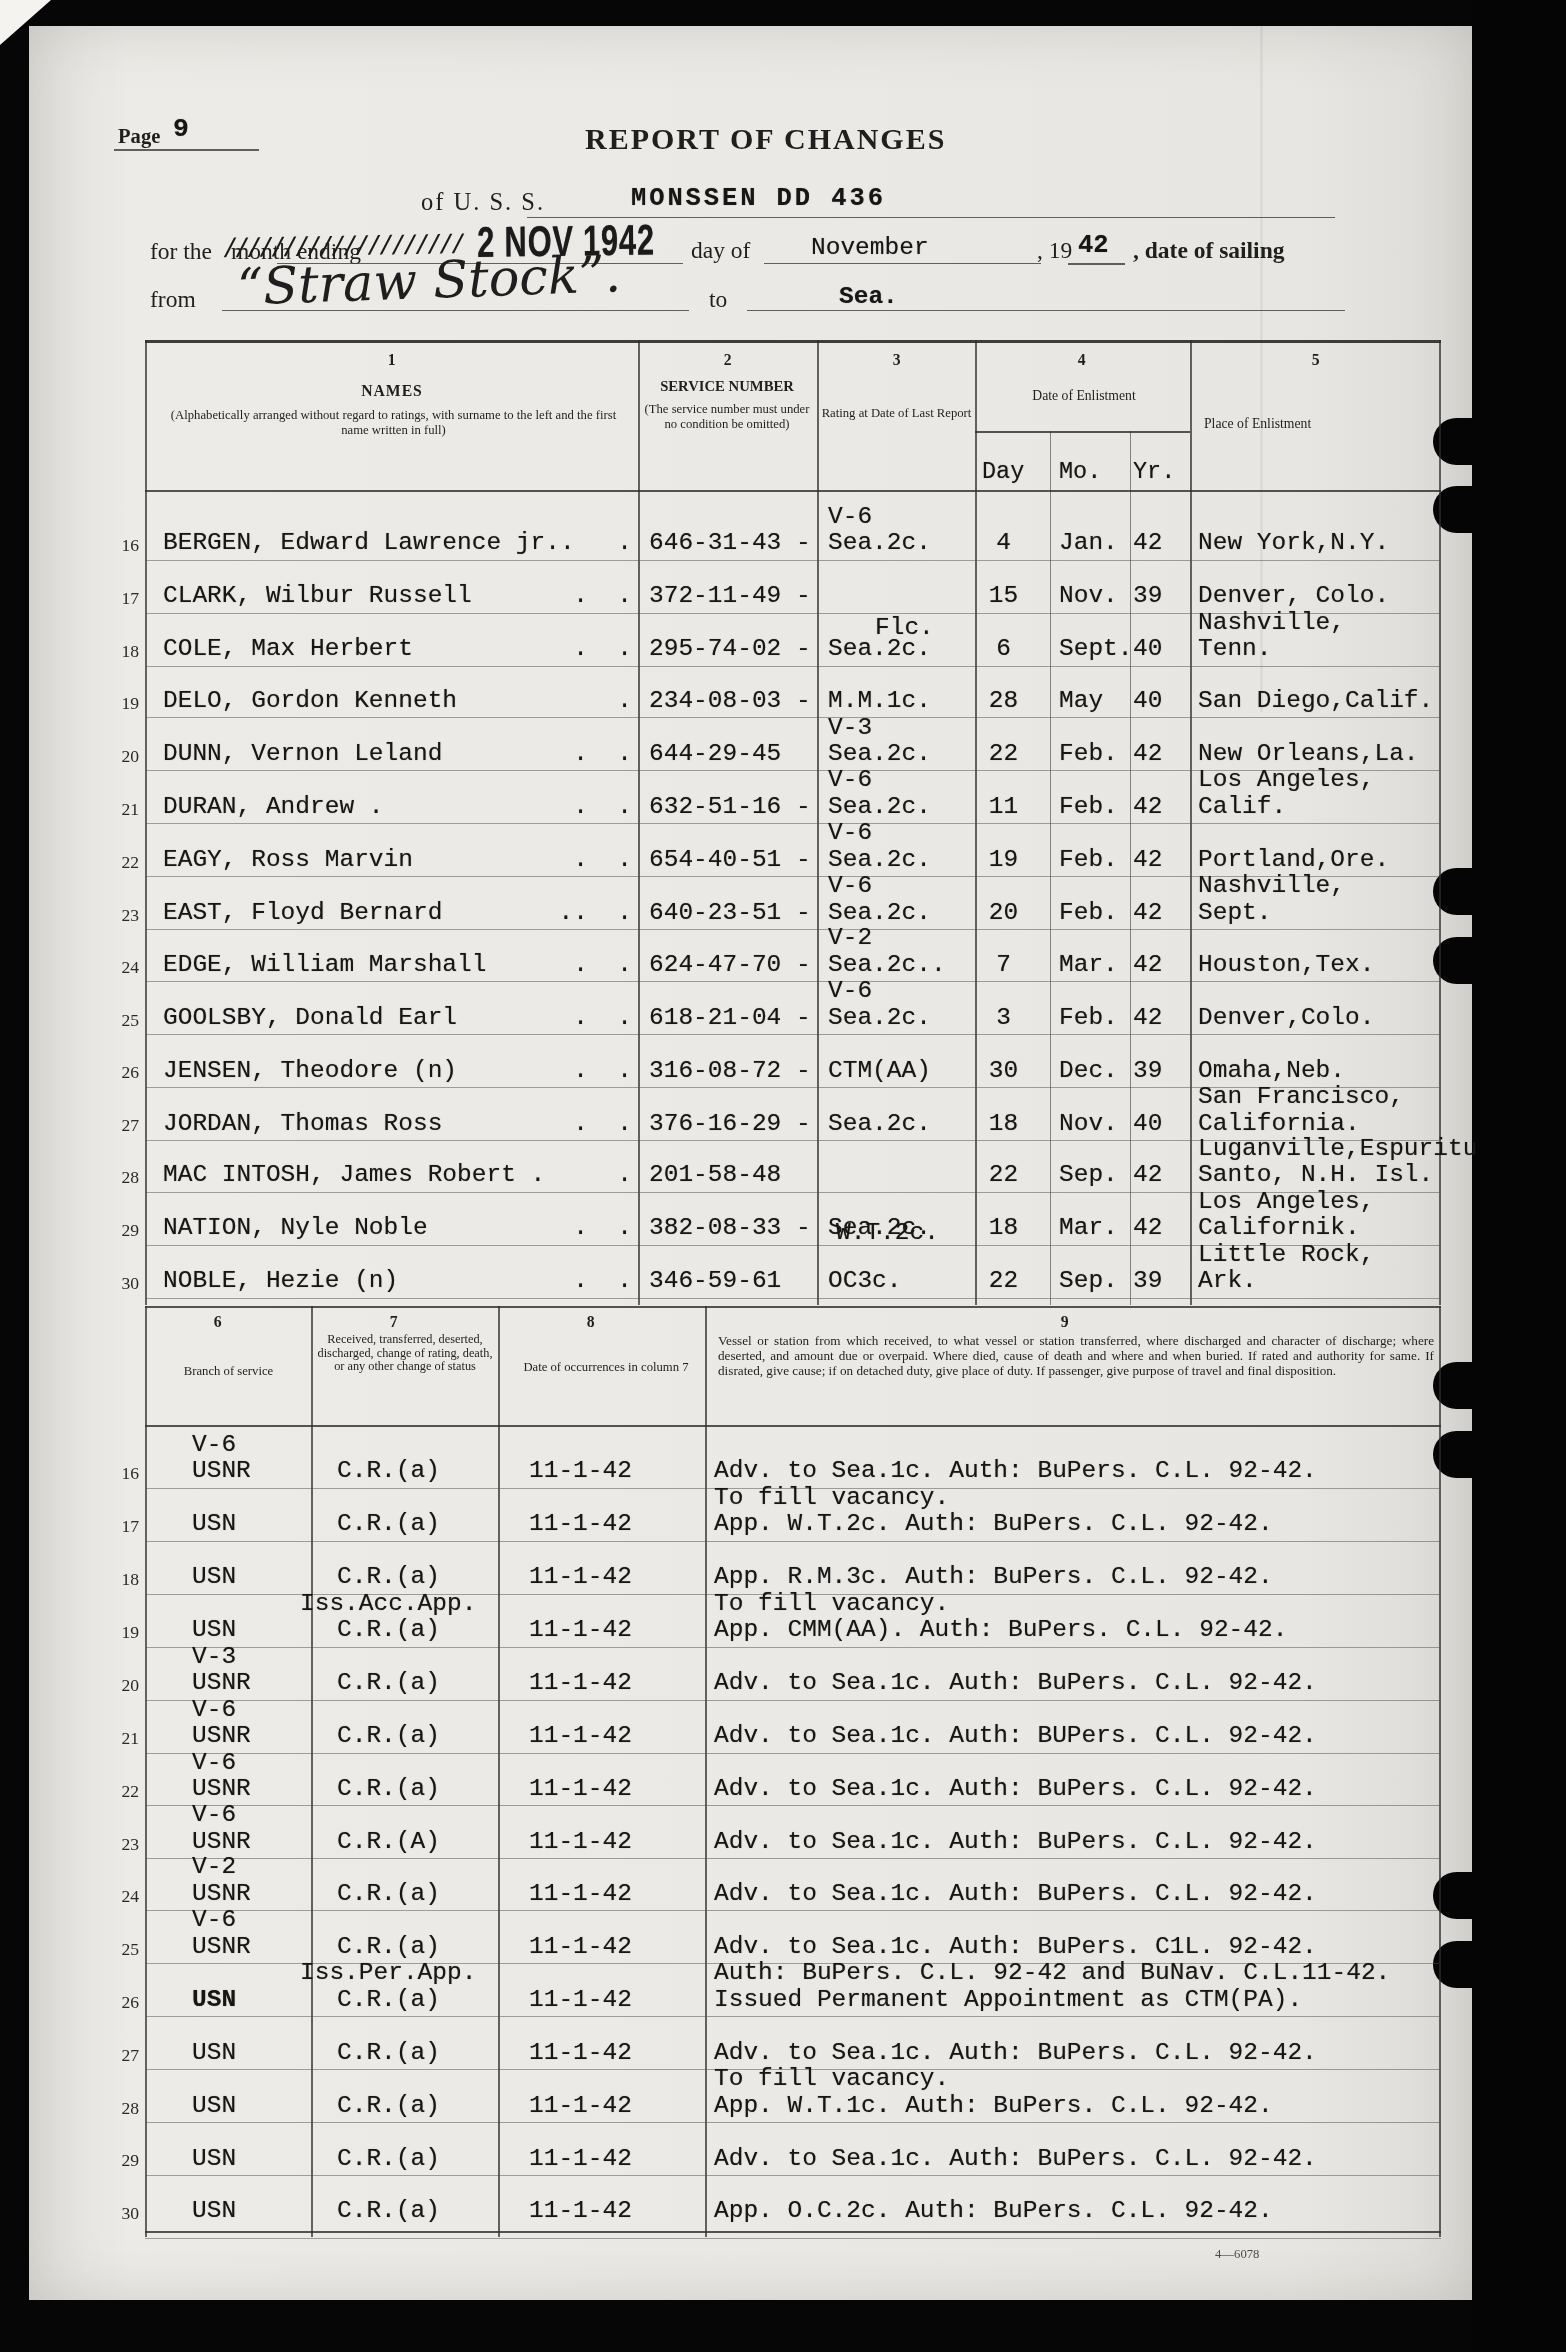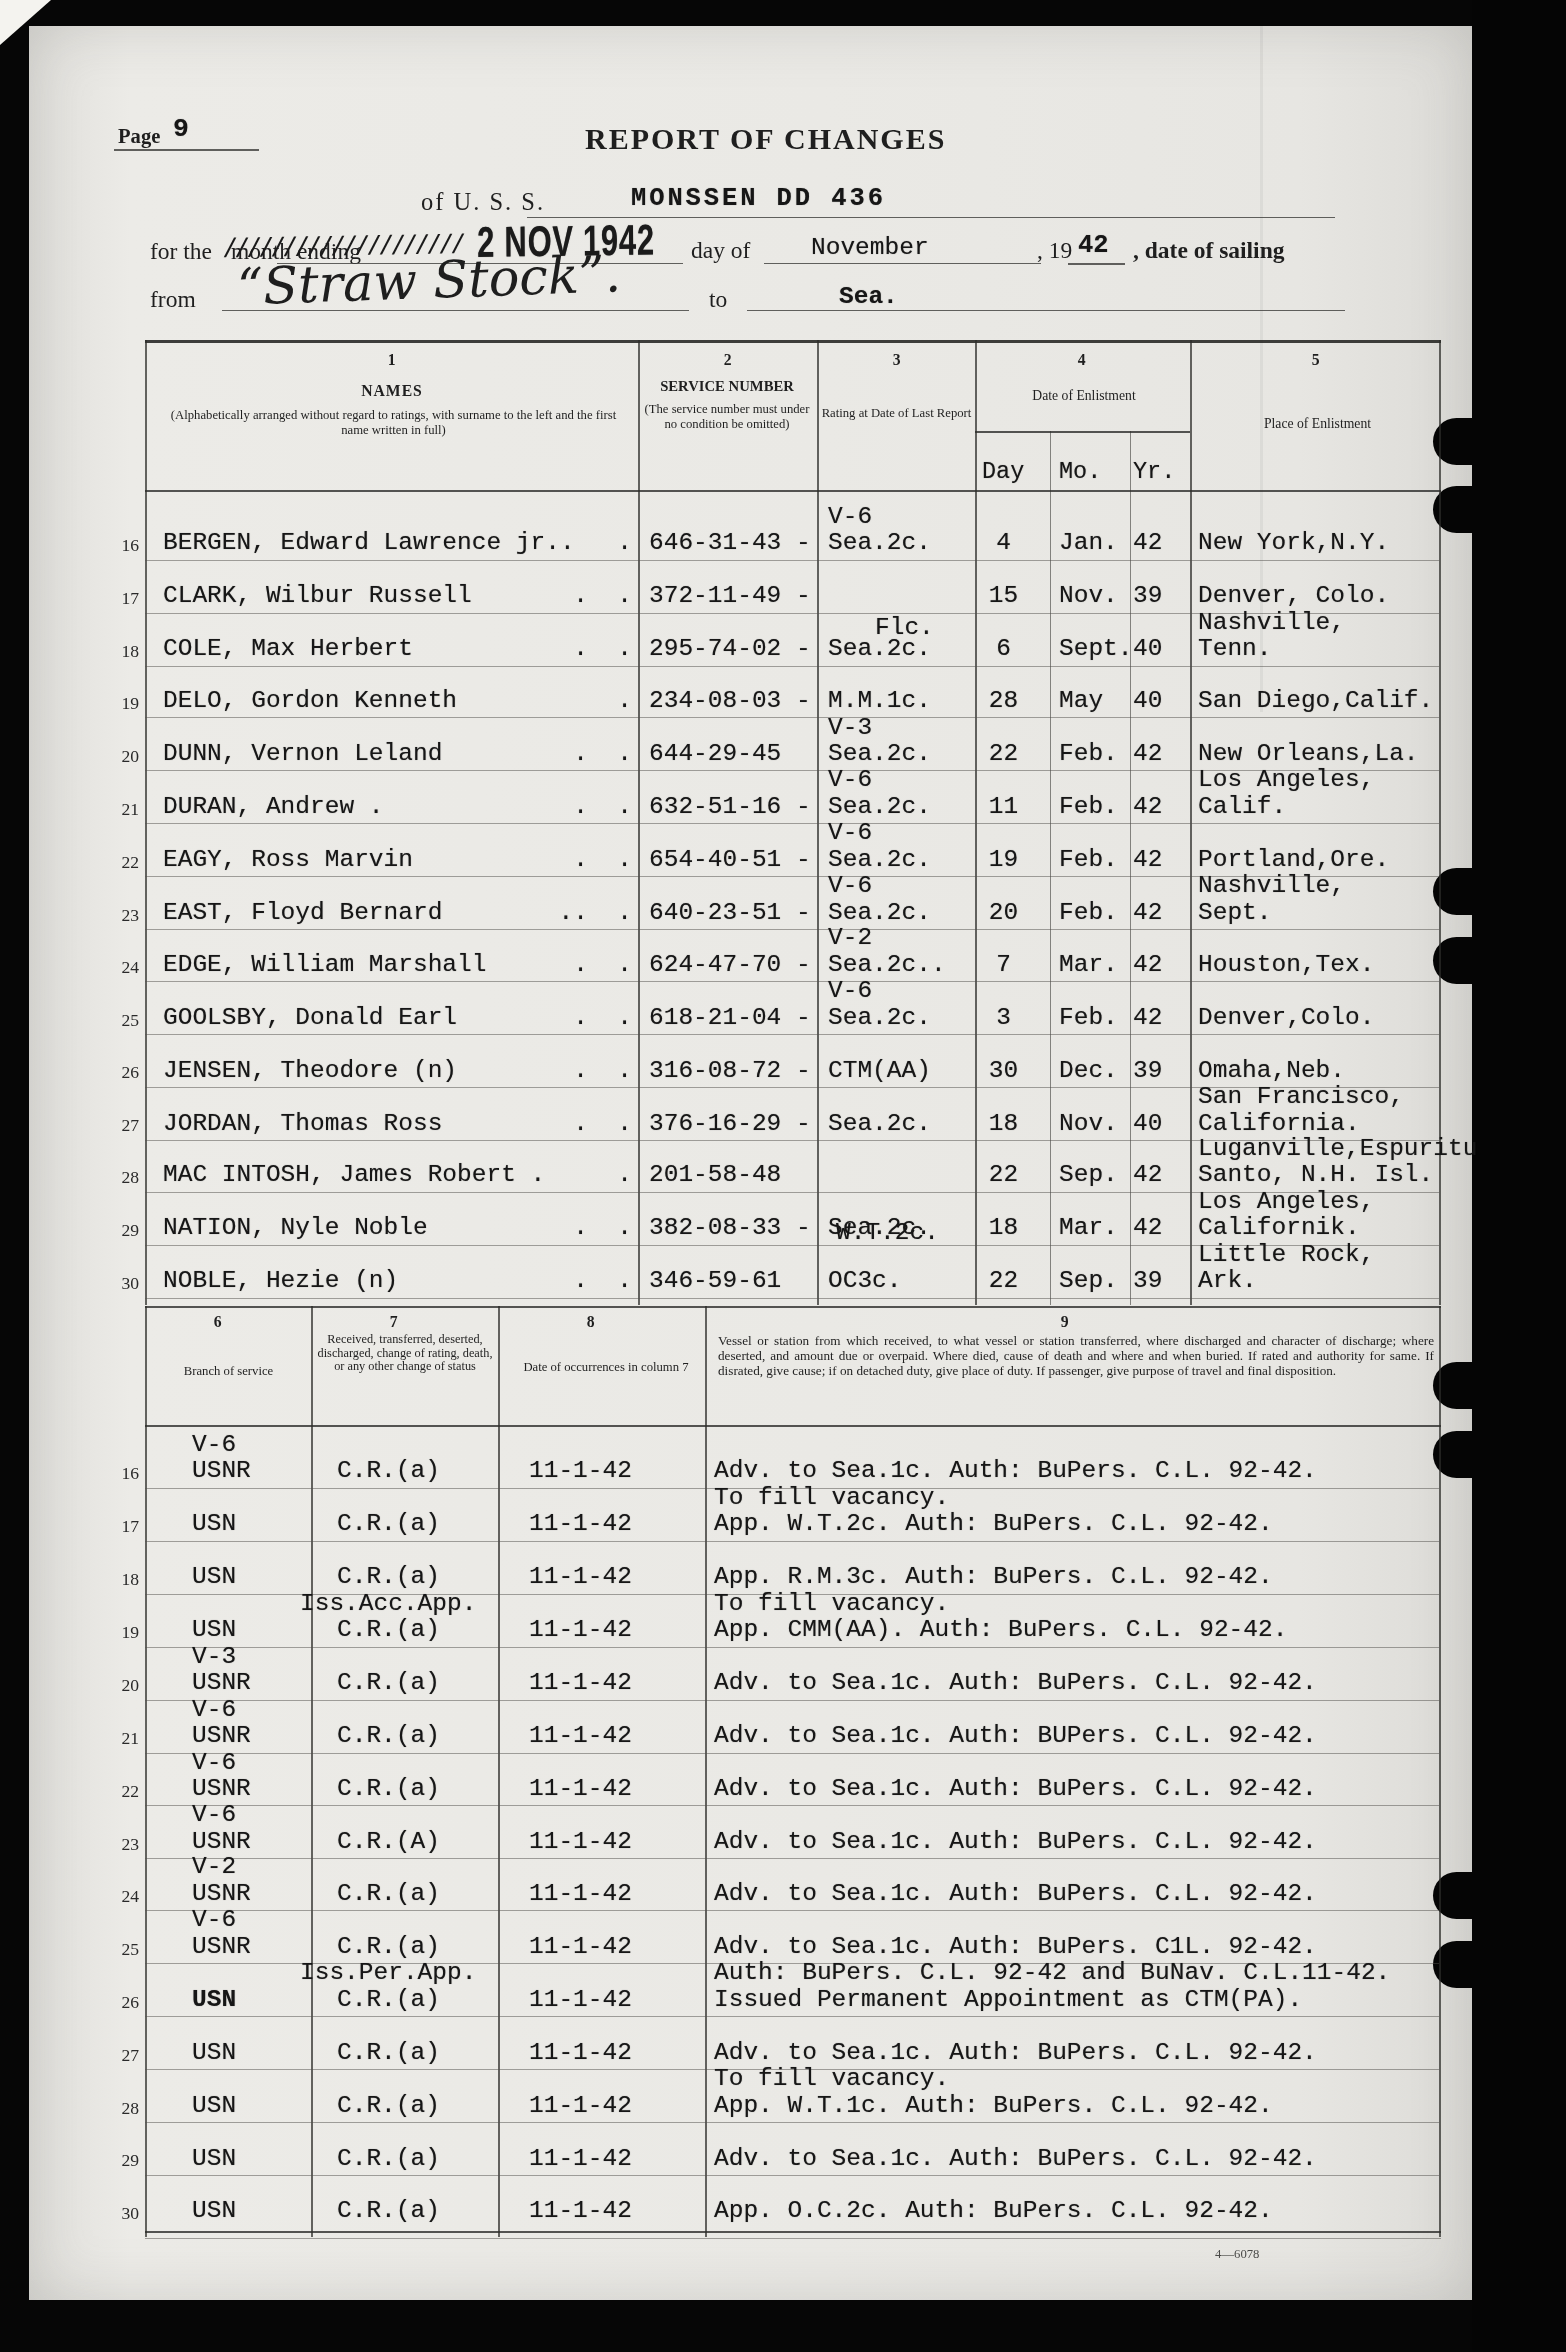--- a/index.html
+++ b/index.html
@@ -103,21 +103,21 @@
 
   <span class="f" style="left:245px;top:382px;width:294px;text-align:center;font-size:15.7px;font-weight:bold;letter-spacing:1px">NAMES</span>
   <span class="f fw" style="left:160px;top:408px;width:467px;text-align:center;font-size:12.7px;line-height:14.7px">(Alphabetically arranged without regard to ratings, with surname to the left and the first name written in full)</span>
   <span class="f" style="left:629px;top:378px;width:196px;text-align:center;font-size:14.7px;font-weight:bold">SERVICE NUMBER</span>
   <span class="f fw" style="left:639px;top:402px;width:176px;text-align:center;font-size:12.7px;line-height:14.7px">(The service number must under no condition be omitted)</span>
   <span class="f fw" style="left:819px;top:406px;width:155px;text-align:center;font-size:12.7px;line-height:14.7px">Rating at Date of Last Report</span>
   <span class="f" style="left:980px;top:388px;width:208px;text-align:center;font-size:13.7px">Date of Enlistment</span>
   <span class="t" style="left:982px;top:459px;font-size:23.5px">Day</span>
   <span class="t" style="left:1059px;top:459px;font-size:23.5px">Mo.</span>
   <span class="t" style="left:1133px;top:459px;font-size:23.5px">Yr.</span>
-  <span class="f" style="left:1204px;top:416px;width:227px;text-align:center;font-size:13.7px">Place of Enlistment</span>
+  <span class="f" style="left:1204px;top:416px;width:227px;text-align:left;font-size:13.7px">Place of Enlistment</span>
 
   <div id="t1rows">
       <span class="f num" style="left: 106px; top: 535px; width: 33px; text-align: right;">16</span>
       <span class="t" style="left: 163px; top: 530px;">BERGEN, Edward Lawrence jr..</span>
       <span class="t" style="left: 510px; top: 530px; width: 122px; text-align: right;">.</span>
       <span class="t" style="left: 649px; top: 530px;">646-31-43 -</span>
       <span class="t" style="left: 828px; top: 504px;">V-6</span>
       <span class="t" style="left: 828px; top: 530px;">Sea.2c.</span>
       <span class="t cell-c" style="left: 980px; top: 530px; width: 47px;">4</span>
       <span class="t" style="left: 1059px; top: 530px;">Jan.</span>

